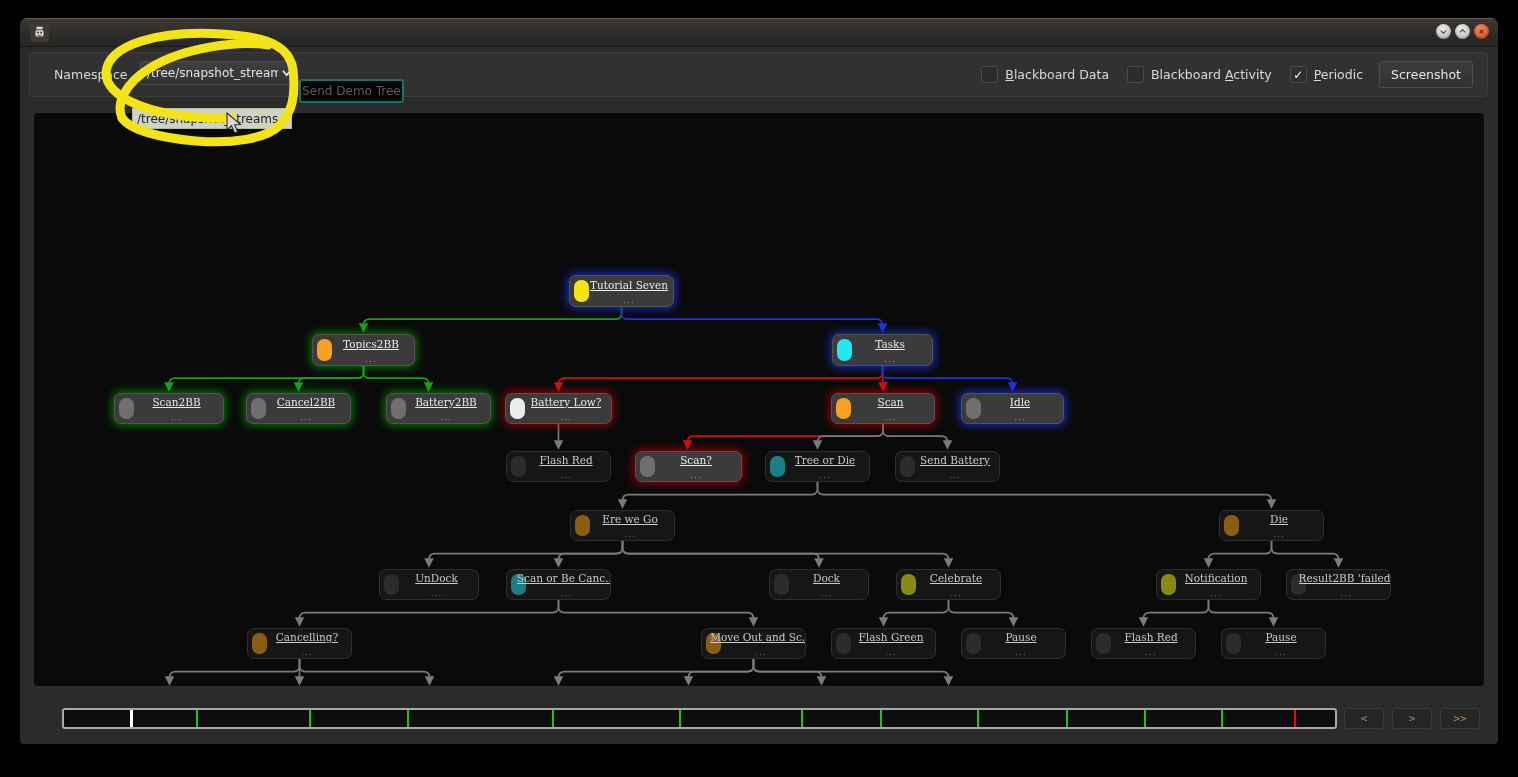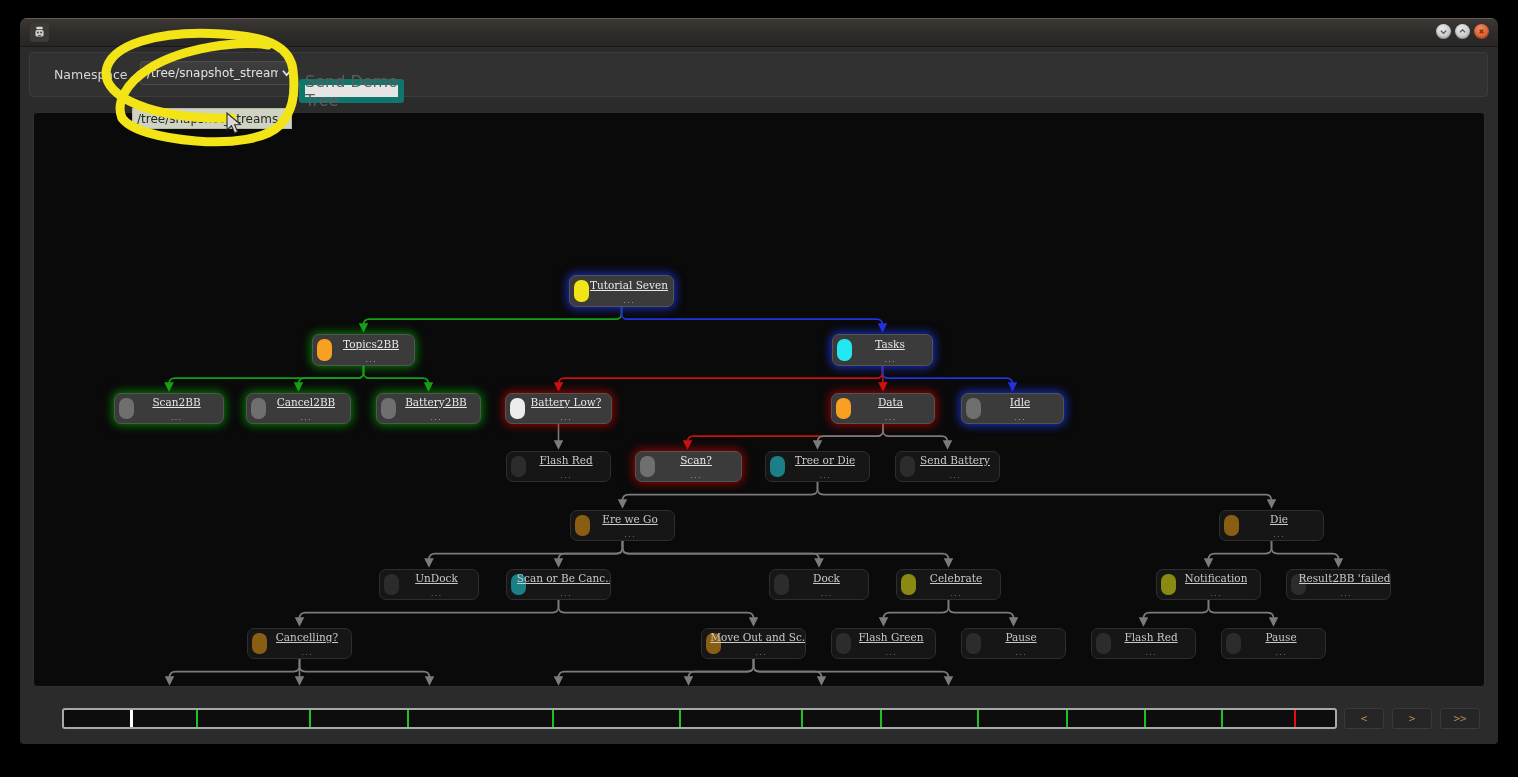--- a/index.html
+++ b/index.html
@@ -99,26 +99,26 @@
     z-index: 60;
     cursor: pointer;
   }
   #ns-popup-text {
     padding-left: 4px; font-size: 12px; color: #24261f;
     white-space: nowrap;
   }
   #demo-btn {
     position: absolute; left: 279px; top: 61px;
     width: 105px; height: 24px;
-    background: #e5e5e5;
-    border: 6px solid #0f766e;
+    background: #000000;
+    border: 2px solid #0f766e;
     border-radius: 3px;
     box-sizing: border-box;
     display: flex; align-items: center; justify-content: center;
-    font-size: 16px; color: #5d5d5d;
+    font-size: 12px; color: #5d5d5d;
     z-index: 5;
   }
   #tb-right { position: absolute; right: 14px; top: 8px; display: flex; align-items: center; gap: 0px; }
   .cbwrap { display: flex; align-items: center; margin-left: 18px; }
   .cbox {
     width: 15px; height: 15px;
     background: #2c2c2c;
     border: 1px solid #4a4a4a;
     border-radius: 2px;
     margin-right: 7px;
@@ -265,20 +265,39 @@
     </div>
 
     <div id="toolbar">
       <div id="ns-label">Namespace</div>
       <div id="ns-combo">
         <div id="ns-combo-text">/tree/snapshot_streams</div>
         <div id="ns-combo-arrow">
           <svg width="11" height="9" viewBox="0 0 12 10">
               <path d="M1 3 L5 8 L11 1" stroke="#e4e4e4" stroke-width="2" fill="none"></path>
             </svg>
+        </div>
+      </div>
+      <div id="tb-right">
+        <div class="cbwrap">
+          <div class="cbox"></div>
+          <div class="cblabel"><u>B</u>lackboard Data</div>
+        </div>
+        <div class="cbwrap">
+          <div class="cbox"></div>
+          <div class="cblabel">Blackboard <u>A</u>ctivity</div>
+        </div>
+        <div class="cbwrap">
+          <div class="cbox on">
+              <span class="tick">✓</span>
+            </div>
+          <div class="cblabel"><u>P</u>eriodic</div>
+        </div>
+        <div id="shot-btn">
+          <span>Screenshot</span>
         </div>
       </div>
     </div>
 
     <div id="demo-btn">
       <span>Send Demo Tree</span>
     </div>
 
     <div id="ns-popup">
       <div id="ns-popup-text">/tree/snapshot_streams</div>
@@ -366,38 +385,38 @@
               <div class="nsub">...</div>
             </div>
           </div>
           <div class="node bright glow-green" style="left: 212px; top: 280px; width: 105px; height: 31px;">
             <div class="badge" style="background: rgb(111, 111, 111);"></div>
             <div class="body">
               <div class="ntitle">Cancel2BB</div>
               <div class="nsub">...</div>
             </div>
           </div>
-          <div class="node bright glow-green" style="left: 342px; top: 280px; width: 105px; height: 31px;">
+          <div class="node bright glow-green" style="left: 352px; top: 280px; width: 105px; height: 31px;">
             <div class="badge" style="background: rgb(111, 111, 111);"></div>
             <div class="body">
               <div class="ntitle">Battery2BB</div>
               <div class="nsub">...</div>
             </div>
           </div>
           <div class="node bright glow-red" style="left: 471px; top: 280px; width: 107px; height: 31px;">
             <div class="badge" style="background: rgb(235, 235, 235);"></div>
             <div class="body">
               <div class="ntitle">Battery Low?</div>
               <div class="nsub">...</div>
             </div>
           </div>
           <div class="node bright glow-red" style="left: 797px; top: 280px; width: 104px; height: 31px;">
             <div class="badge" style="background: rgb(247, 160, 33);"></div>
             <div class="body">
-              <div class="ntitle">Data</div>
+              <div class="ntitle">Scan</div>
               <div class="nsub">...</div>
             </div>
           </div>
           <div class="node bright glow-blue" style="left: 927px; top: 280px; width: 103px; height: 31px;">
             <div class="badge" style="background: rgb(111, 111, 111);"></div>
             <div class="body">
               <div class="ntitle">Idle</div>
               <div class="nsub">...</div>
             </div>
           </div>

